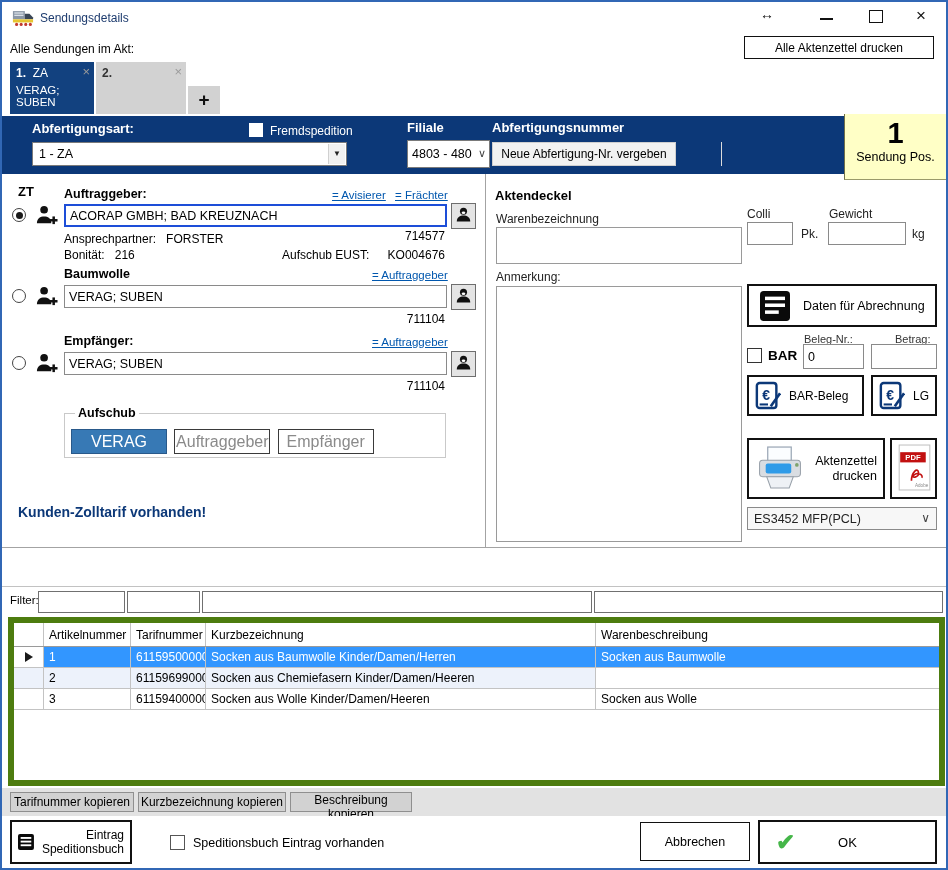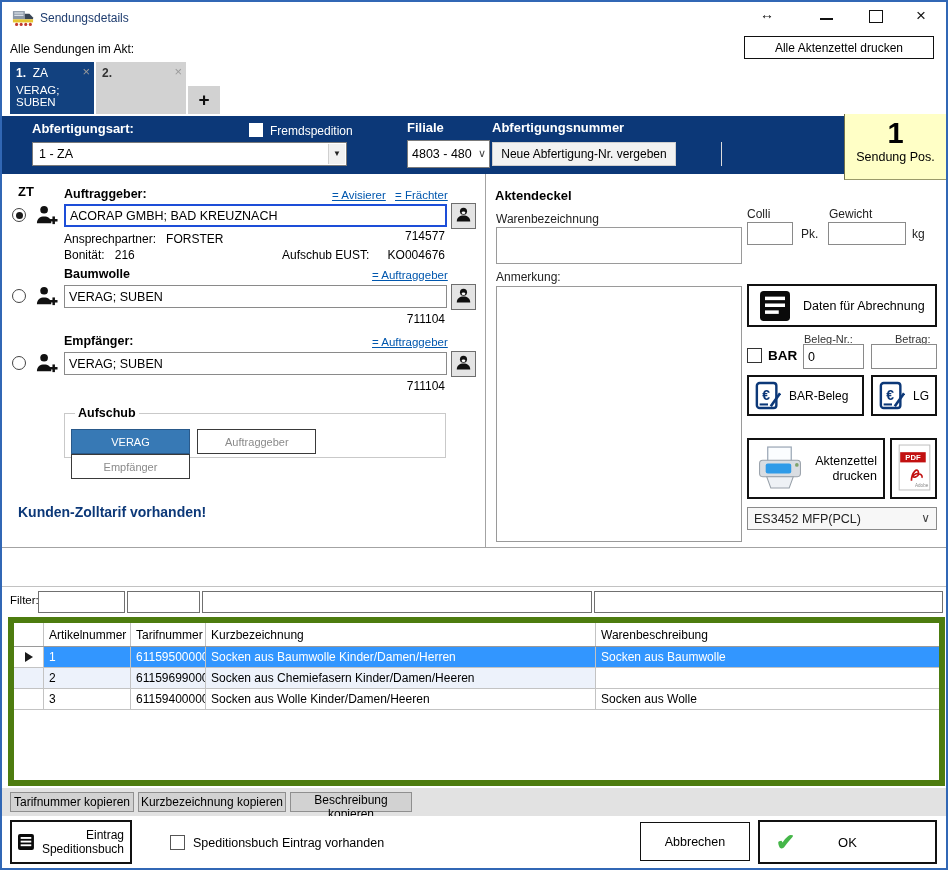--- a/index.html
+++ b/index.html
@@ -79,21 +79,21 @@
   .party-input { position:absolute; left:62px; width:383px; height:23px; border:1px solid #8a8a8a;
     font-size:12.5px; font-family:inherit; padding:0 4px; color:#000; }
   .party-input.focused { border:2px solid #1d4ed8; }
   .person-btn { position:absolute; left:449px; width:25px; height:26px; background:#e4e4e4;
     border:1px solid #6e6e6e; padding:1px 3px; }
   .padd-icon { position:absolute; left:33px; width:23px; height:24px; }
 
   .aufschub-fs { position:absolute; left:62px; top:232px; width:382px; height:52px;
     border:1px solid #c9c9c9; padding:9px 6px 0 6px; }
   .aufschub-fs legend { font-weight:bold; font-size:12.5px; padding:0 3px; margin-left:4px; }
-  .aufschub-btn { width:119px; height:25px; font-size:11px; font-family:inherit; margin-right:4px; }
+  .aufschub-btn { width:96px; height:25px; font-size:16px; font-family:inherit; margin-right:4px; }
   .aufschub-btn.active { background:#3779b5; color:#fff; border:1px solid #29598a; }
   .aufschub-btn.idle { background:#fff; color:#8a8a8a; border:1px solid #3a3a3a; }
 
   .zoll-note { position:absolute; left:16px; top:330px; font-weight:bold; font-size:14px; color:#0c3878; }
 
   
   .rp-title { position:absolute; left:8px; top:14px; font-weight:bold; font-size:13px; }
   .rp-lbl { position:absolute; font-size:12px; color:#222; }
   .ta { position:absolute; border:1px solid #9a9a9a; background:#fff; resize:none; font-family:inherit; font-size:12px; padding:3px; }
   .ta-waren { left:9px; top:53px; width:246px; height:37px; }

